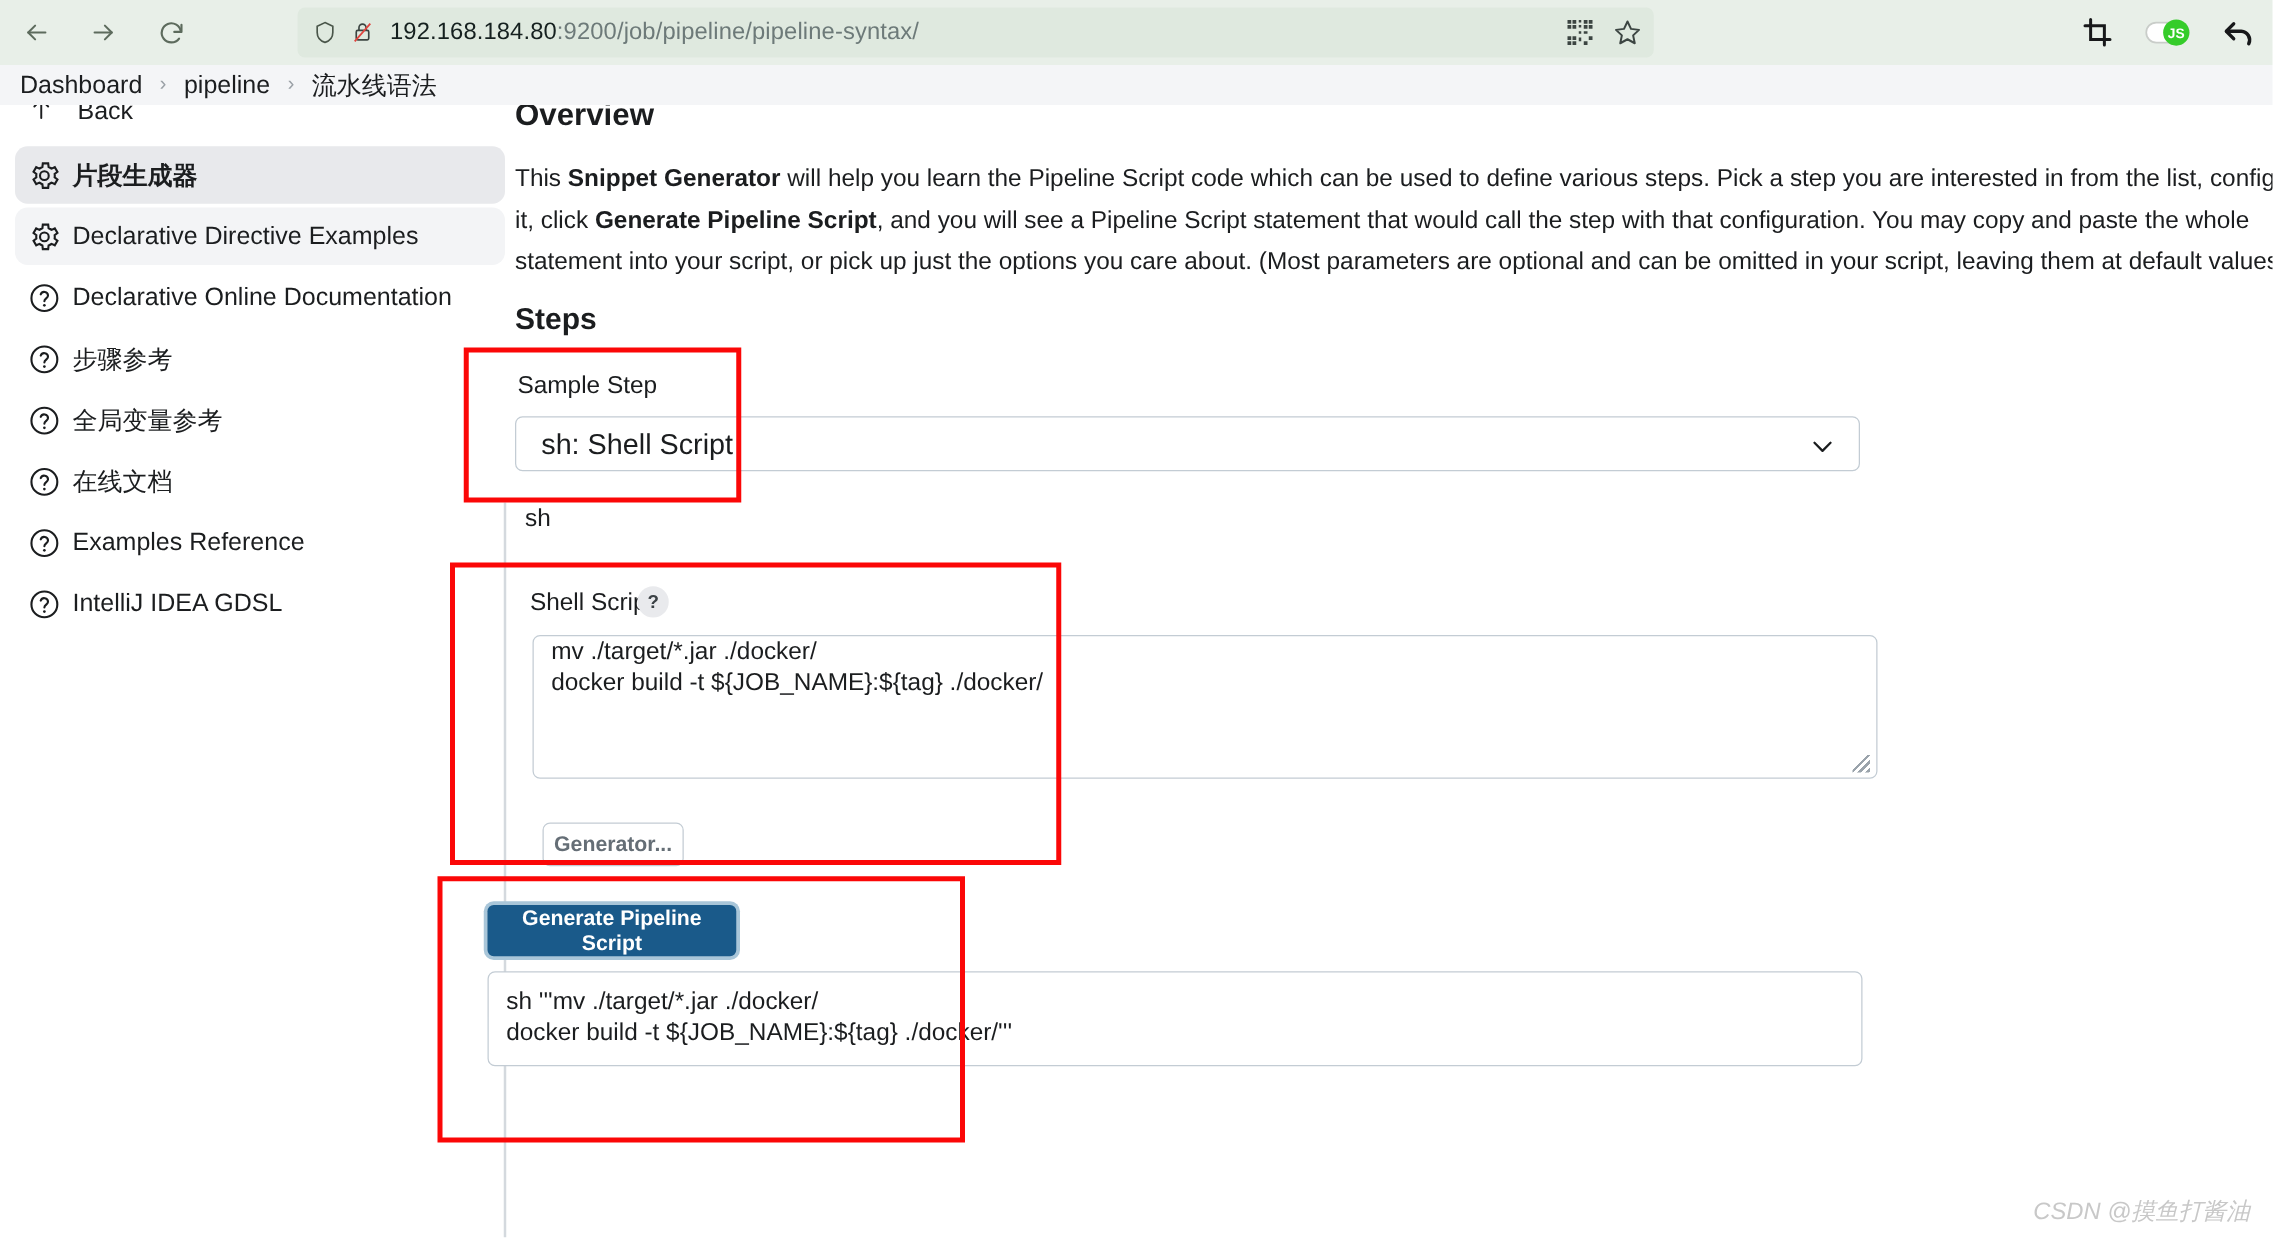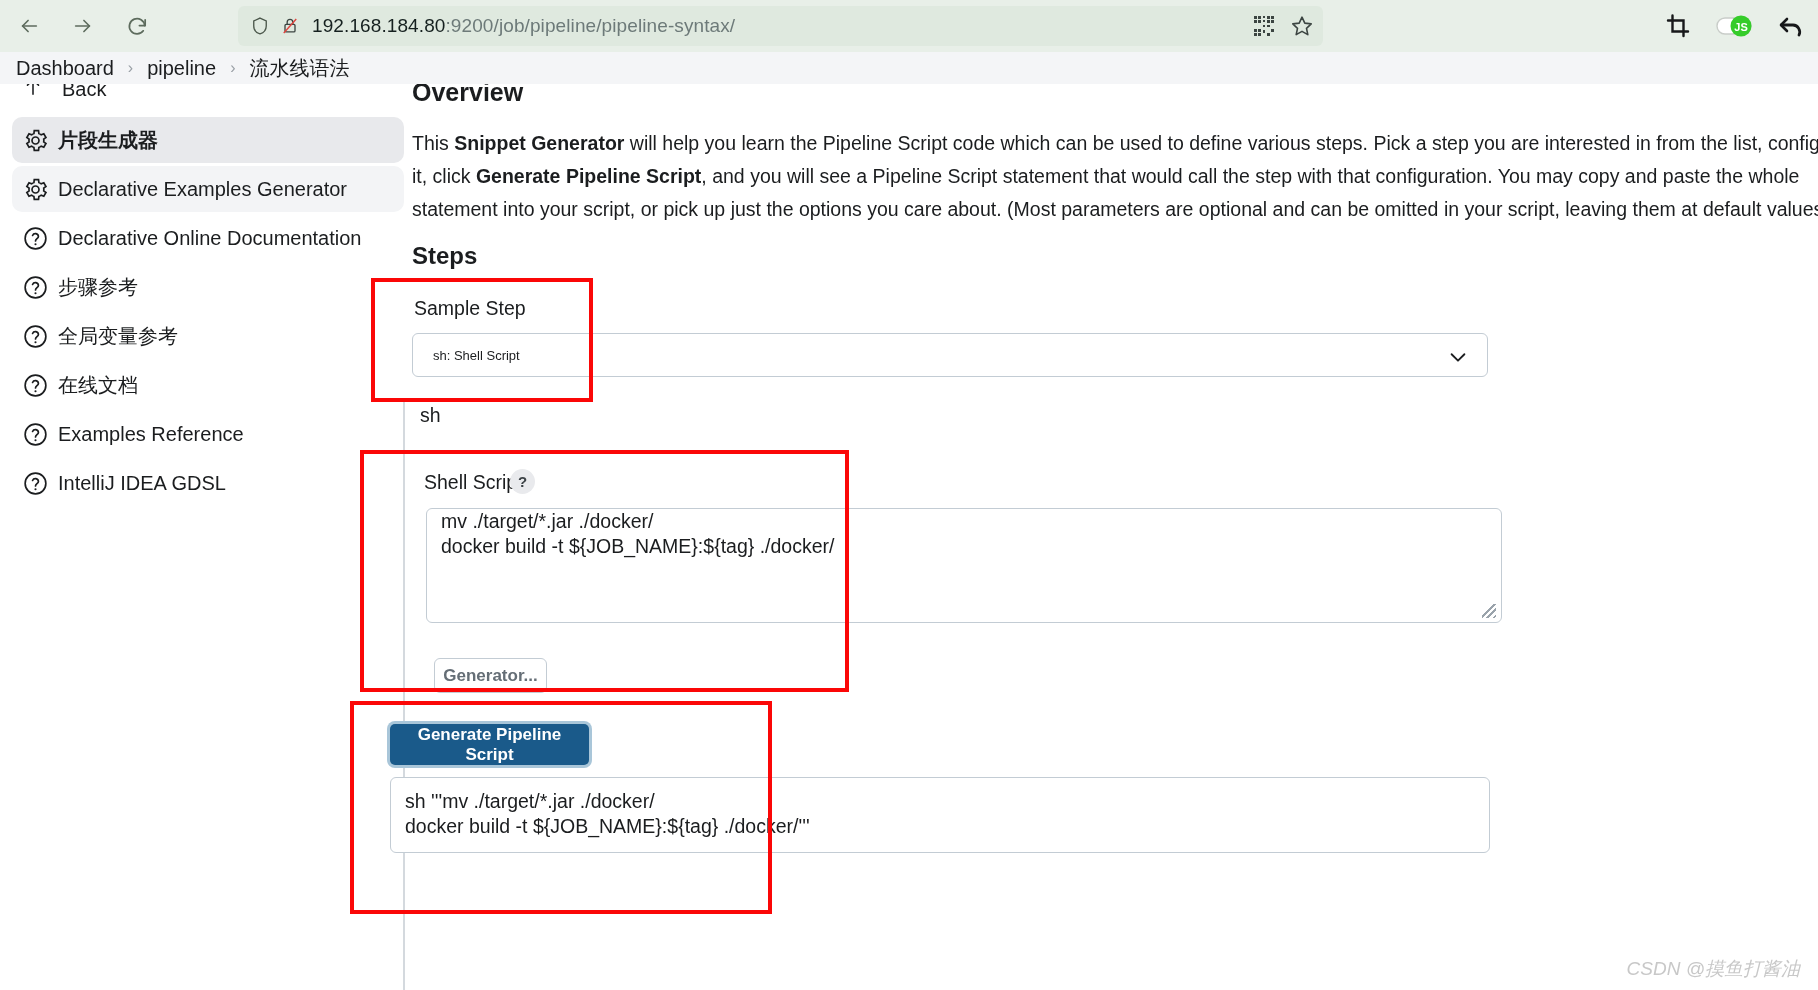--- a/index.html
+++ b/index.html
@@ -156,21 +156,21 @@
   #sample-step-select {
     position: absolute; left: 0px; top: 249px;
     width: 1076px; height: 44px;
     border: 1px solid #c3ccd4;
     border-radius: 6px;
     background: #ffffff;
     display: flex; align-items: center;
     cursor: pointer;
   }
   #sample-step-select .val {
-    font-size: 13px; color: #1b1d1f;
+    font-size: 23px; color: #1b1d1f;
     margin-left: 20px;
   }
   #sample-step-select .chev {
     position: absolute; right: 18px; top: 12px;
     color: #1b1d1f;
   }
 
   
   #tree-line {
     position: absolute; left: -9px; top: 318px;
@@ -409,21 +409,21 @@
       <span class="lbl">片段生成器</span>
     </div>
 
     <div class="side-item hover" style="top:82px">
       <span class="ico">
         <svg width="27" height="27" viewBox="0 0 24 24" fill="none" stroke="#1b1d1f" stroke-width="1.5">
             <circle cx="12" cy="12" r="3.1"></circle>
             <path d="M19.4 12a7.4 7.4 0 0 0-.1-1.2l2-1.5-1.9-3.3-2.3 1a7.4 7.4 0 0 0-2.1-1.2l-.3-2.5h-3.8l-.3 2.5a7.4 7.4 0 0 0-2.1 1.2l-2.3-1-1.9 3.3 2 1.5a7.4 7.4 0 0 0 0 2.4l-2 1.5 1.9 3.3 2.3-1a7.4 7.4 0 0 0 2.1 1.2l.3 2.5h3.8l.3-2.5a7.4 7.4 0 0 0 2.1-1.2l2.3 1 1.9-3.3-2-1.5c.06-.39.1-.79.1-1.2z"></path>
           </svg>
       </span>
-      <span class="lbl">Declarative Examples Generator</span>
+      <span class="lbl">Declarative Directive Examples</span>
     </div>
 
     <div class="side-item" style="top:131px">
       <span class="ico">
         <svg width="27" height="27" viewBox="0 0 24 24" fill="none" stroke="#1b1d1f" stroke-width="1.5">
             <circle cx="12" cy="12" r="9.2"></circle>
             <path d="M9.4 9.3a2.7 2.7 0 0 1 5.2.9c0 1.8-2.6 2.2-2.6 4" stroke-linecap="round"></path>
             <circle cx="12" cy="17.1" r=".95" fill="#1b1d1f" stroke="none"></circle>
           </svg>
       </span>

